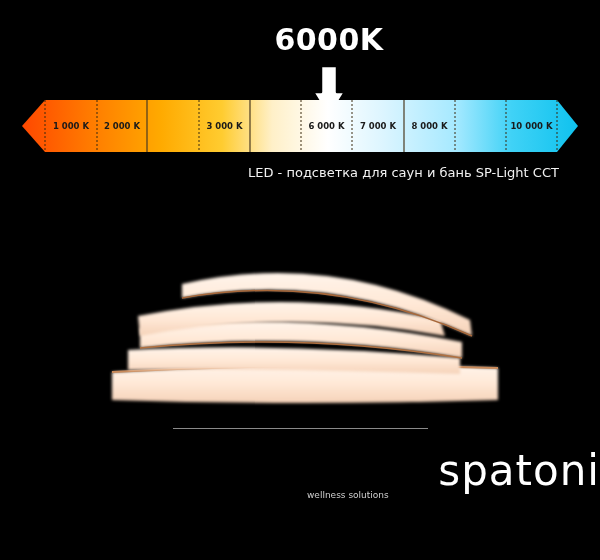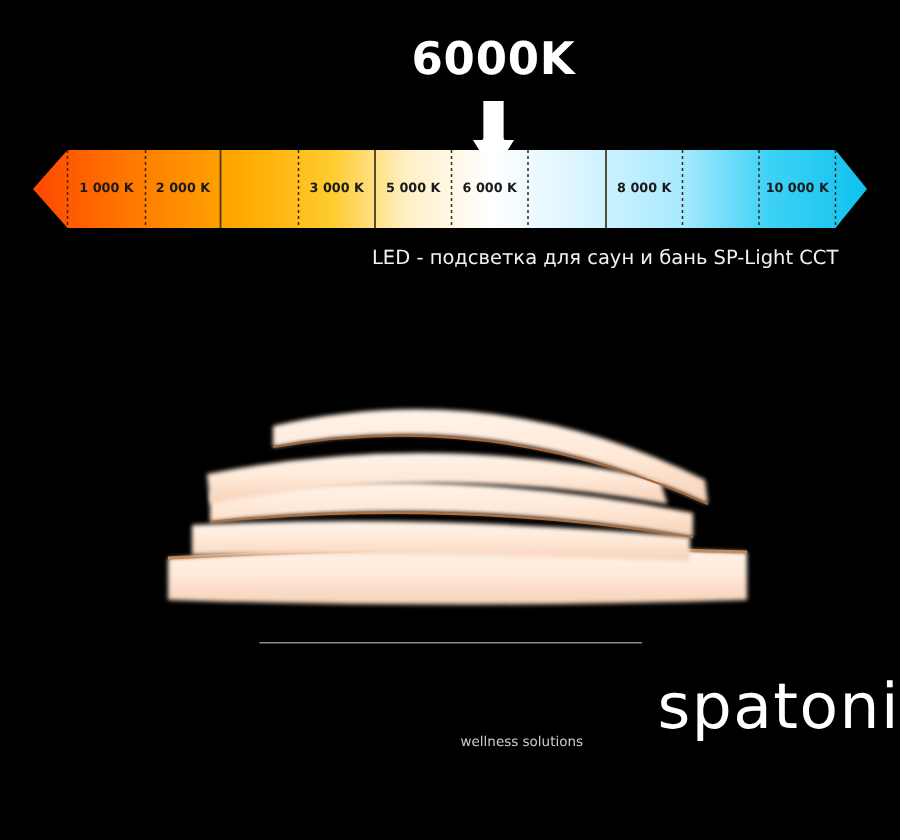--- a/index.html
+++ b/index.html
@@ -59,22 +59,22 @@
     </g>
     <g stroke="#4a3a20" stroke-width="1.2">
       <line x1="125" y1="0" x2="125" y2="52"></line>
       <line x1="228" y1="0" x2="228" y2="52"></line>
       <line x1="382" y1="0" x2="382" y2="52"></line>
     </g>
   </svg>
   <span class="seg-label" style="left:23px;width:52px">1 000 K</span>
   <span class="seg-label" style="left:75px;width:50px">2 000 K</span>
   <span class="seg-label" style="left:177px;width:51px">3 000 K</span>
-  <span class="seg-label" style="left:228px;width:51px">5 000 K</span>
   <span class="seg-label" style="left:279px;width:51px">6 000 K</span>
+  <span class="seg-label" style="left:330px;width:52px">7 000 K</span>
   <span class="seg-label" style="left:382px;width:51px">8 000 K</span>
   <span class="seg-label" style="left:484px;width:51px">10 000 K</span>
 </div>
 
 <div class="caption">LED - подсветка для саун и бань SP-Light CCT</div>
 
 <div class="product">
   <svg width="420" height="160" viewBox="0 0 420 160">
     <defs>
       <linearGradient id="strip" x1="0" x2="0" y1="0" y2="1">

